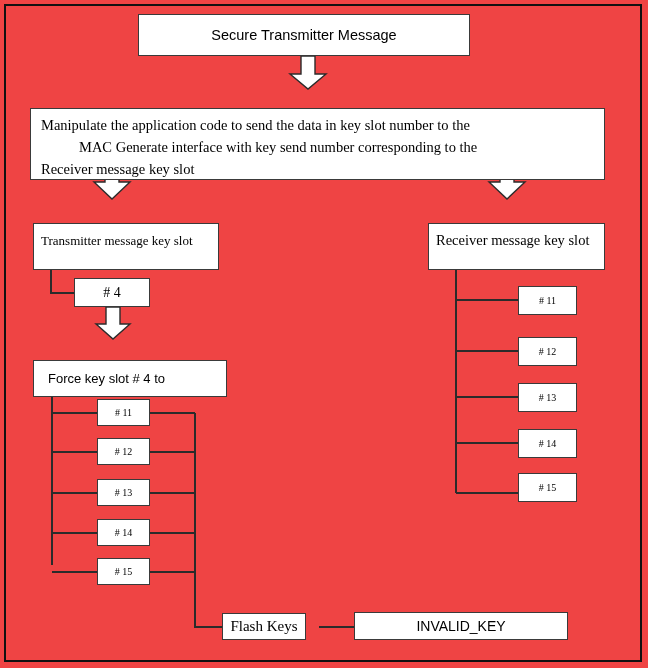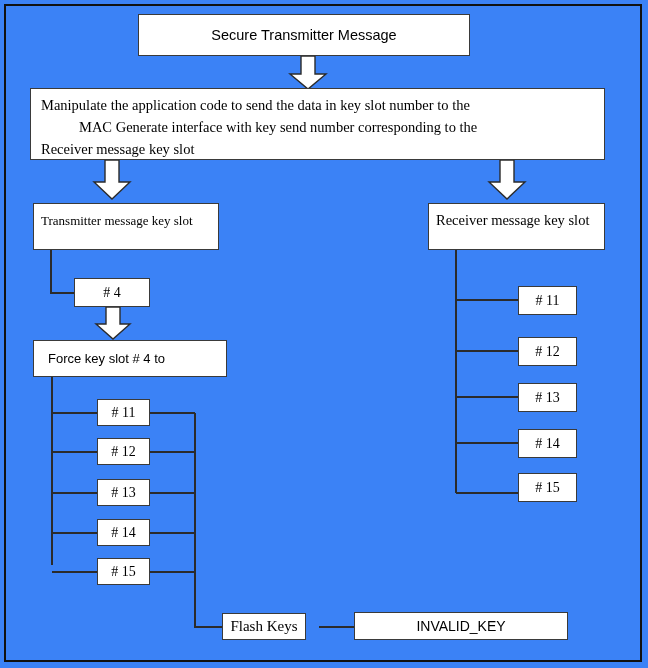--- a/index.html
+++ b/index.html
@@ -7,21 +7,21 @@
     padding: 0;
     background: #ffffff;
   }
   body {
     font-family: "Liberation Sans", sans-serif;
   }
   #canvas {
     position: relative;
     width: 648px;
     height: 668px;
-    background: #3b82f6;
+    background: #ef4444;
     overflow: hidden;
   }
   #frame {
     position: absolute;
     left: 4px;
     top: 4px;
     width: 638px;
     height: 658px;
     border: 2px solid #111111;
     box-sizing: border-box;
@@ -40,40 +40,40 @@
     border: 1.5px solid #3a3a3a;
     background: #ffffff;
     display: flex;
     align-items: center;
     color: #000000;
     overflow: hidden;
   }
   .sans   { font-family: "Liberation Sans", sans-serif; }
   .serif  { font-family: "Liberation Serif", serif; }
   .center { justify-content: center; text-align: center; }
-  .left   { justify-content: flex-start; text-align: left; }
+  .left   { justify-content: flex-start; text-align: left; margin-top: 20px; }
 
   .node .txt { display: block; width: 100%; }
   .node.left .txt { padding-left: 7px; }
 
   
   #n-secure      { left:138px; top:14px;  width:332px; height:42px; font-size:14.5px; }
   #n-manipulate  { left:30px;  top:88px;  width:575px; height:72px; font-size:14.5px;
                    line-height:22px; align-items:flex-start; padding-top:5px; }
   #n-manipulate .txt { padding-left: 10px; }
   #n-tx-slot     { left:33px;  top:203px; width:186px; height:47px; font-size:13px;
                    line-height:21px; align-items:flex-start; padding-top:6px; }
   #n-rx-slot     { left:428px; top:203px; width:177px; height:47px; font-size:14.5px;
                    line-height:21px; align-items:flex-start; padding-top:6px; }
   #n-hash4       { left:74px;  top:278px; width:76px;  height:29px; font-size:14px; }
   #n-force       { left:33px;  top:340px; width:194px; height:37px; font-size:13px; }
   #n-flash       { left:222px; top:613px; width:84px;  height:27px; font-size:15px; }
   #n-invalid     { left:354px; top:612px; width:214px; height:28px; font-size:14px; }
 
-  .slotbox { font-size: 14px; }
+  .slotbox { font-size: 10px; }
   .slotbox .txt { padding-left: 0; }
 
   .arrow { position: absolute; pointer-events: none; }
 </style>
 </head>
 <body>
 
 <div id="canvas">
 
   <div id="frame"></div>

